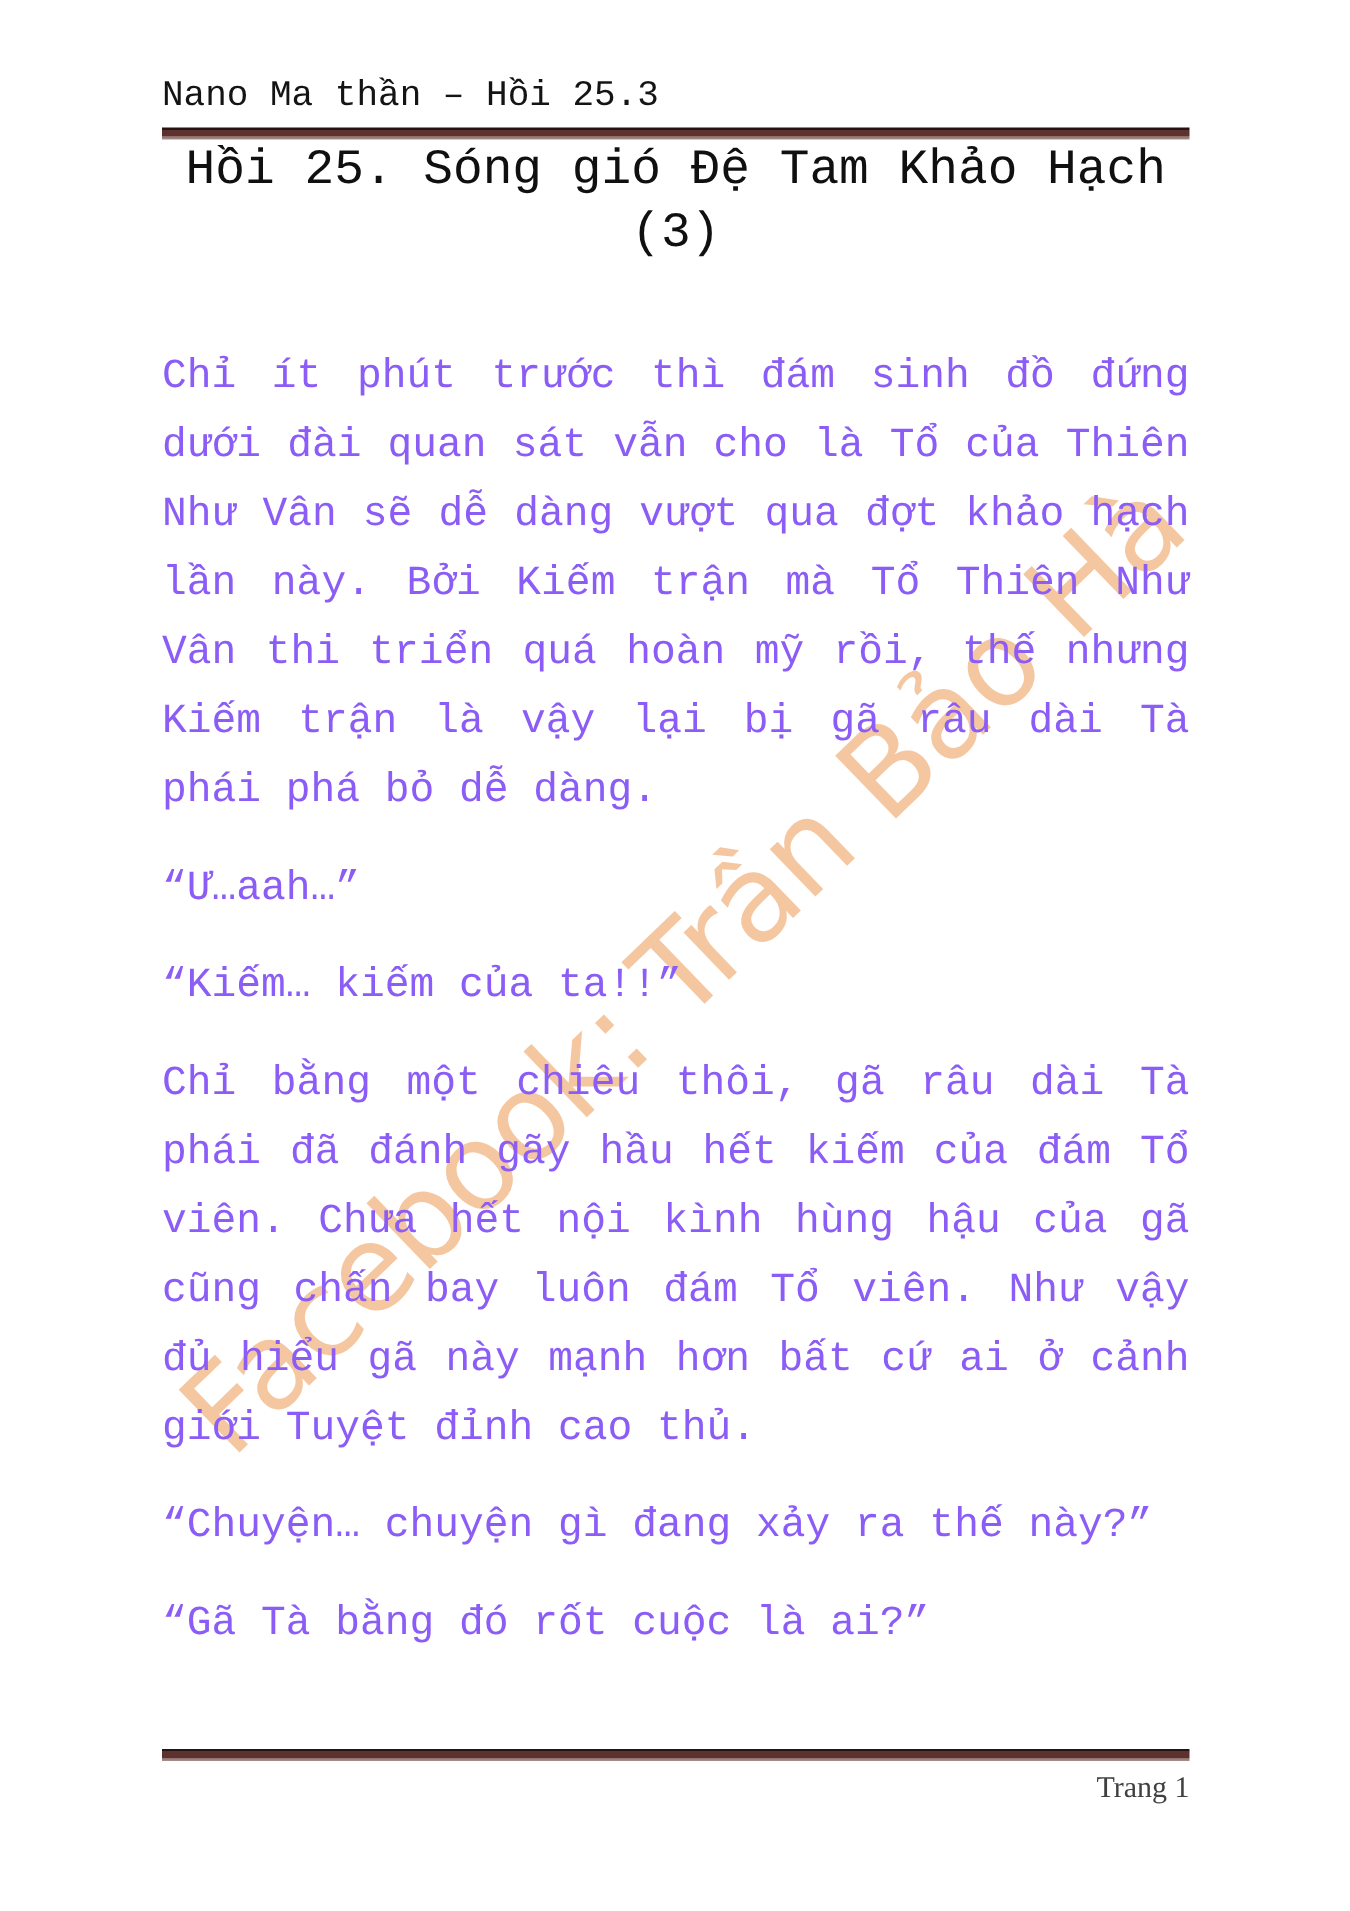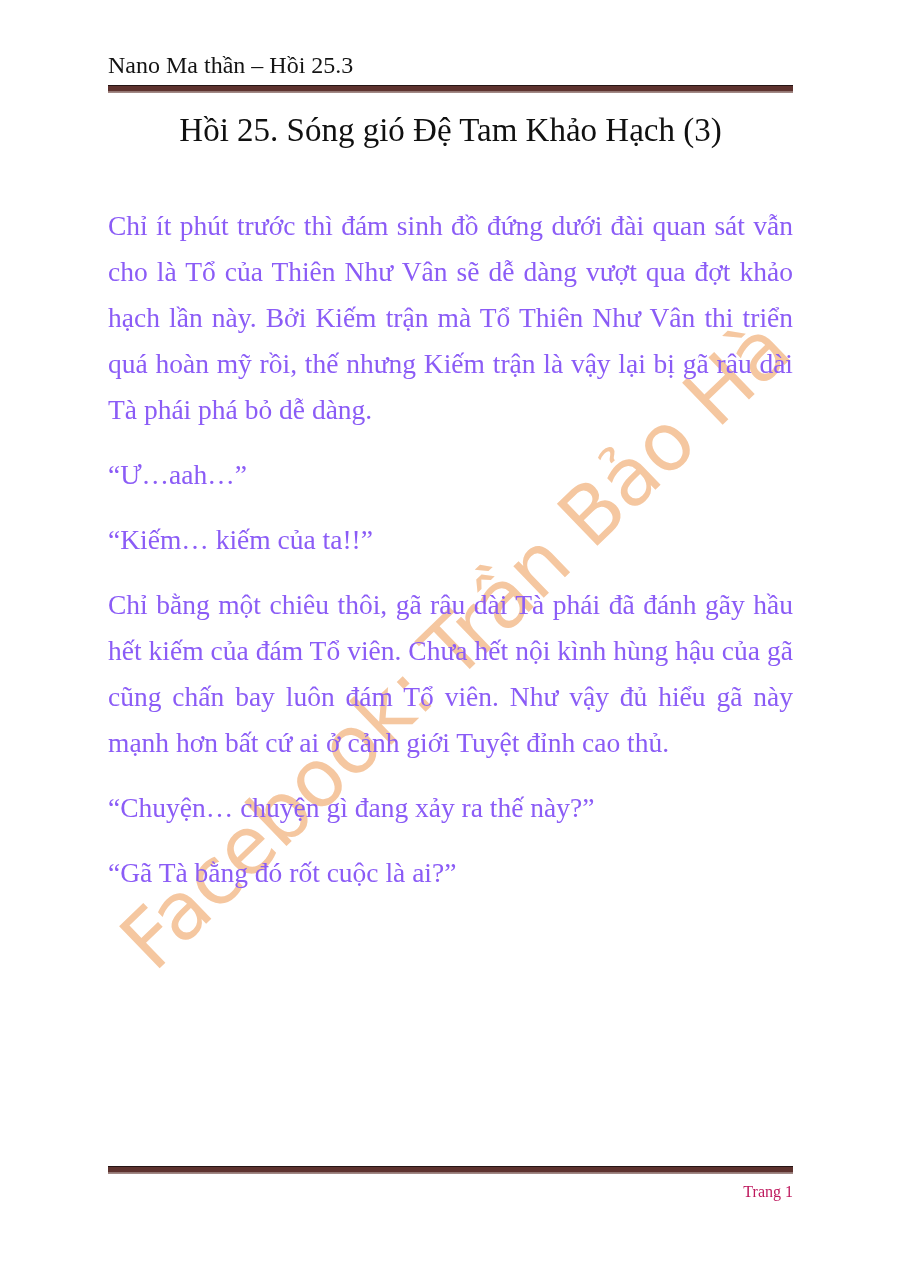--- a/index.html
+++ b/index.html
@@ -13,20 +13,21 @@
     height: 1274px;
     background: #ffffff;
     overflow: hidden;
     font-family: "Liberation Serif", serif;
     color: #111111;
   }
   .content {
     position: relative;
     z-index: 1;
     margin: 0 107px 0 108px;
+    font-family: Liberation Mono, monospace;
   }
   .header-row {
     display: flex;
     justify-content: space-between;
     align-items: baseline;
     padding-top: 50px;
     font-size: 24px;
     line-height: 30px;
     color: #141414;
   }
@@ -34,21 +35,20 @@
     height: 8px;
     background: linear-gradient(180deg,
       #241414 0%, #241414 18%,
       #5d322e 18%, #5d322e 72%,
       #8a6a66 72%, #a8918e 100%);
   }
   .header-rule {
     margin-top: 5px;
   }
   .page-title {
-    margin-top: 16px;
     text-align: center;
     font-size: 33px;
     line-height: 42px;
     color: #101010;
   }
   .body-text {
     margin-top: 52px;
   }
   .body-text p {
     margin: 0 0 19px 0;
@@ -74,23 +74,23 @@
   .footer {
     position: absolute;
     z-index: 1;
     left: 108px;
     right: 107px;
     top: 1166px;
   }
   .footer-label {
     margin-top: 5px;
     text-align: right;
-    font-size: 16px;
+    font-size: 20px;
     line-height: 26px;
-    color: #be185d;
+    color: #404040;
   }
 </style>
 </head>
 <body>
 
 <div class="page">
 
   <div class="watermark">Facebook: Trần Bảo Hà</div>
 
   <div class="content">

